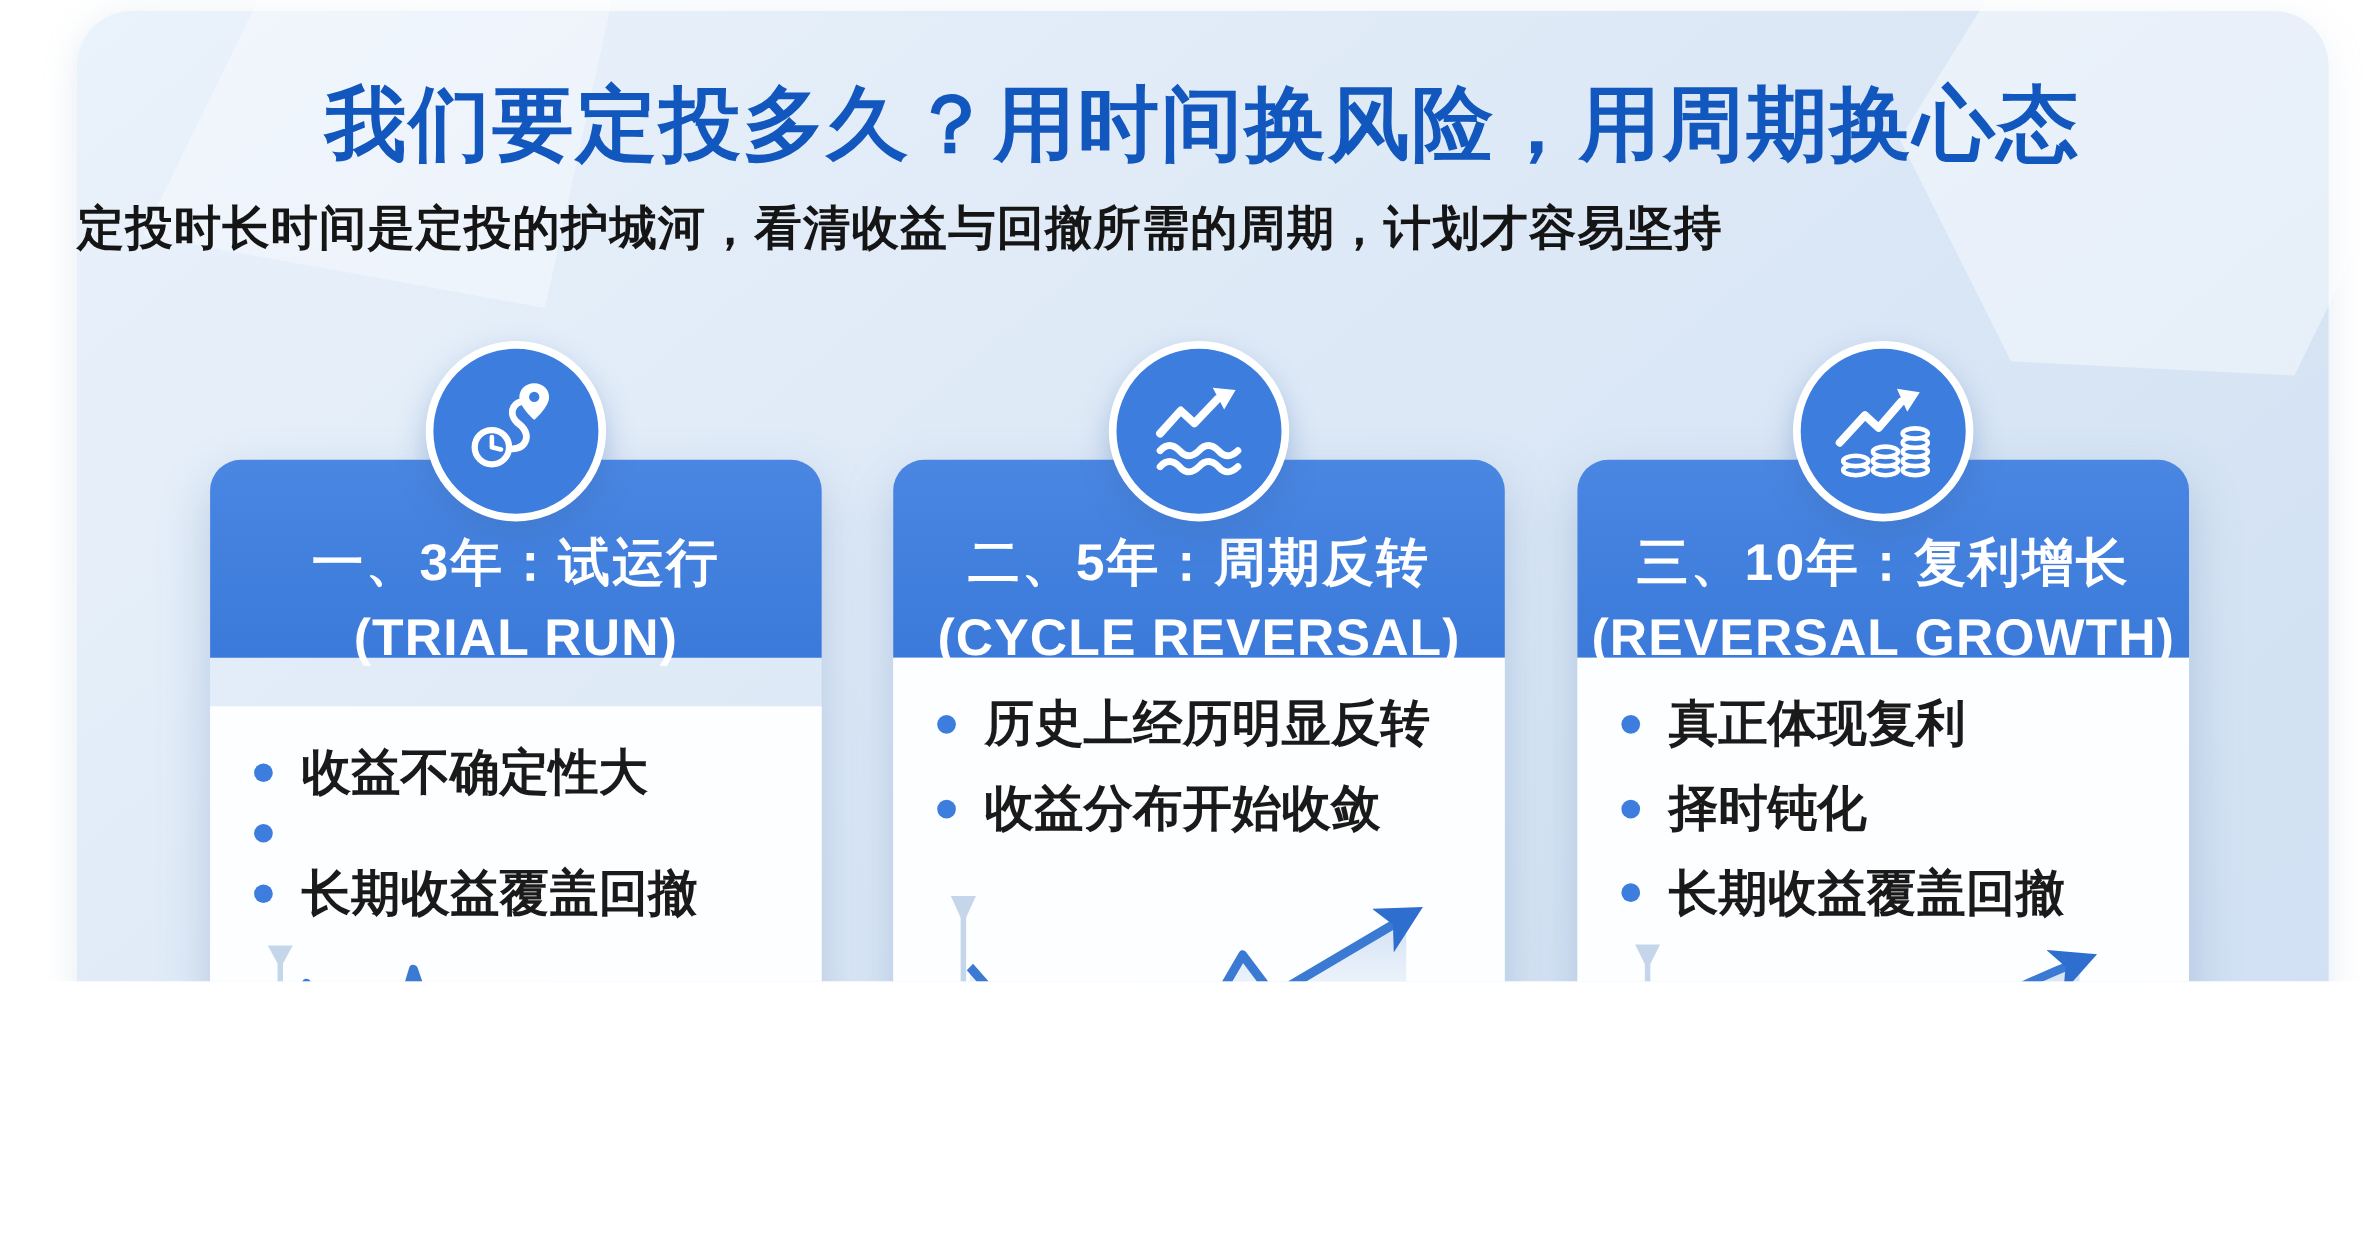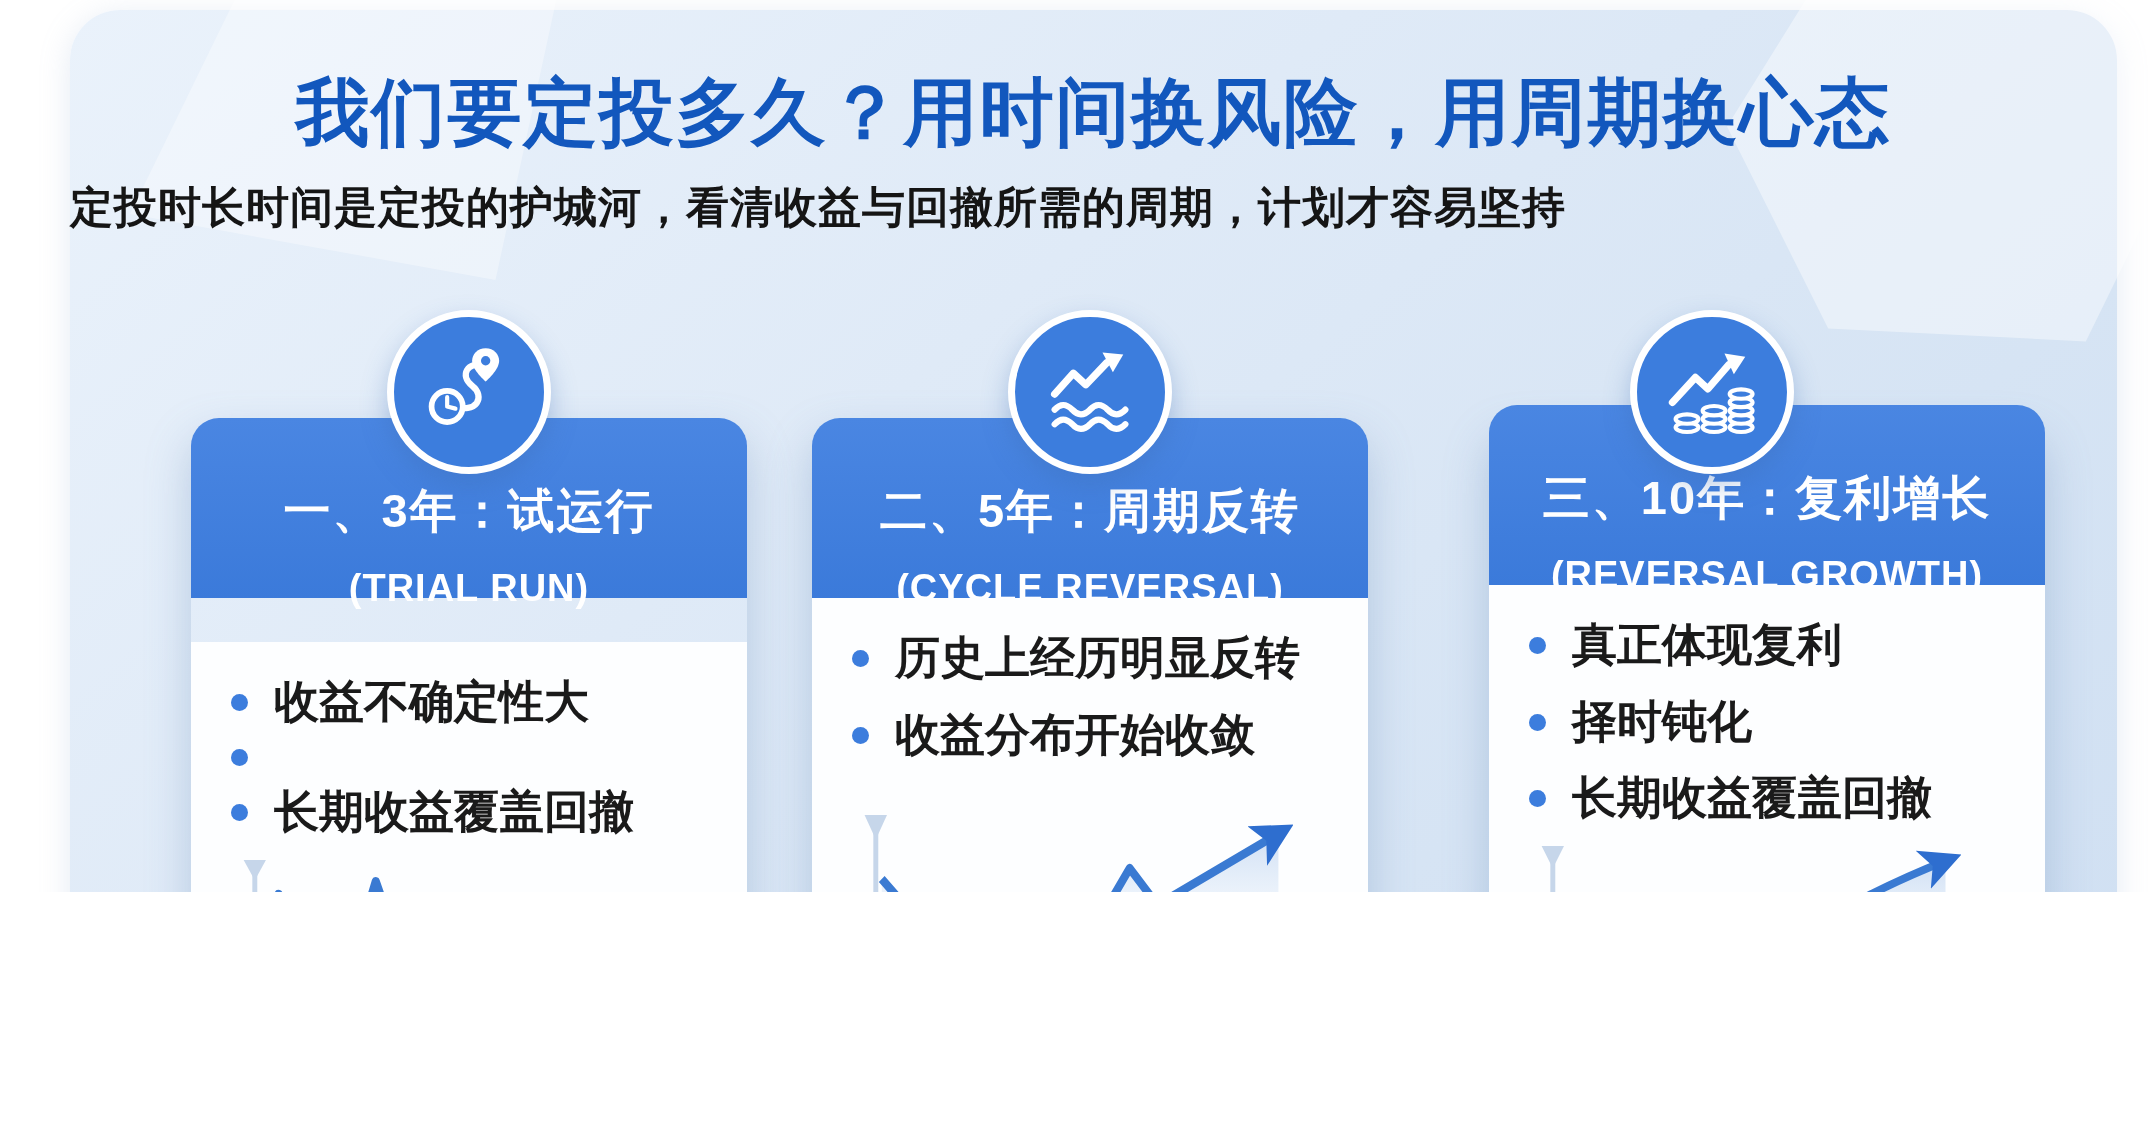--- a/index.html
+++ b/index.html
@@ -19,26 +19,26 @@
     clip-path:polygon(20% 0%,80% 8%,100% 60%,70% 100%,10% 90%,0% 40%);}
   .sparkle{left:1895px;top:995px;width:70px;height:70px;opacity:.85;}
 
   .title{position:relative;margin:0;padding-top:60px;text-align:center;
     font-size:74px;line-height:1.15;font-weight:800;color:#1257bd;letter-spacing:2px;}
   .subtitle{position:relative;margin:24px 0 0 0;text-align:left;
     font-size:43px;font-weight:600;color:#151515;letter-spacing:1px;}
 
   .card{position:absolute;top:408px;width:556px;height:628px;border-radius:28px;
     box-shadow:0 20px 44px rgba(110,145,190,.38);display:flex;flex-direction:column;}
-  .card1{left:121px;gap:44px;} .card2{left:742px;} .card3{left:1419px;justify-content:center;}
+  .card1{left:121px;gap:44px;} .card2{left:742px;} .card3{left:1364px;}
   .card-header{height:180px;border-radius:28px 28px 0 0;box-sizing:border-box;
     background:linear-gradient(180deg,#4a86e2 0%,#3b7ada 100%);
     text-align:center;padding-top:62px;color:#ffffff;}
   .card-header h2{margin:0;font-size:47px;font-weight:800;letter-spacing:2px;}
-  .card-header p{margin:24px 0 0 0;font-size:38px;font-weight:700;letter-spacing:1px;}
+  .card-header p{margin:8px 0 0 0;font-size:47px;font-weight:700;letter-spacing:1px;}
   .card-body{flex:1;background:#fdfeff;border-radius:0 0 28px 28px;box-sizing:border-box;
     padding:30px 28px 26px 40px;display:flex;flex-direction:column;}
   .bullets{list-style:none;margin:0;padding:0;}
   .bullets li{display:flex;align-items:center;gap:26px;font-size:45px;font-weight:600;
     color:#1a1a1a;margin-bottom:16px;line-height:1.35;}
   .dot{flex:0 0 auto;width:17px;height:17px;border-radius:50%;background:#3c7ddd;}
   .chart{margin-top:auto;}
   .chart svg{display:block;width:476px;}
   .card1 .chart svg{height:172px;}
   .card2 .chart svg{height:206px;}

